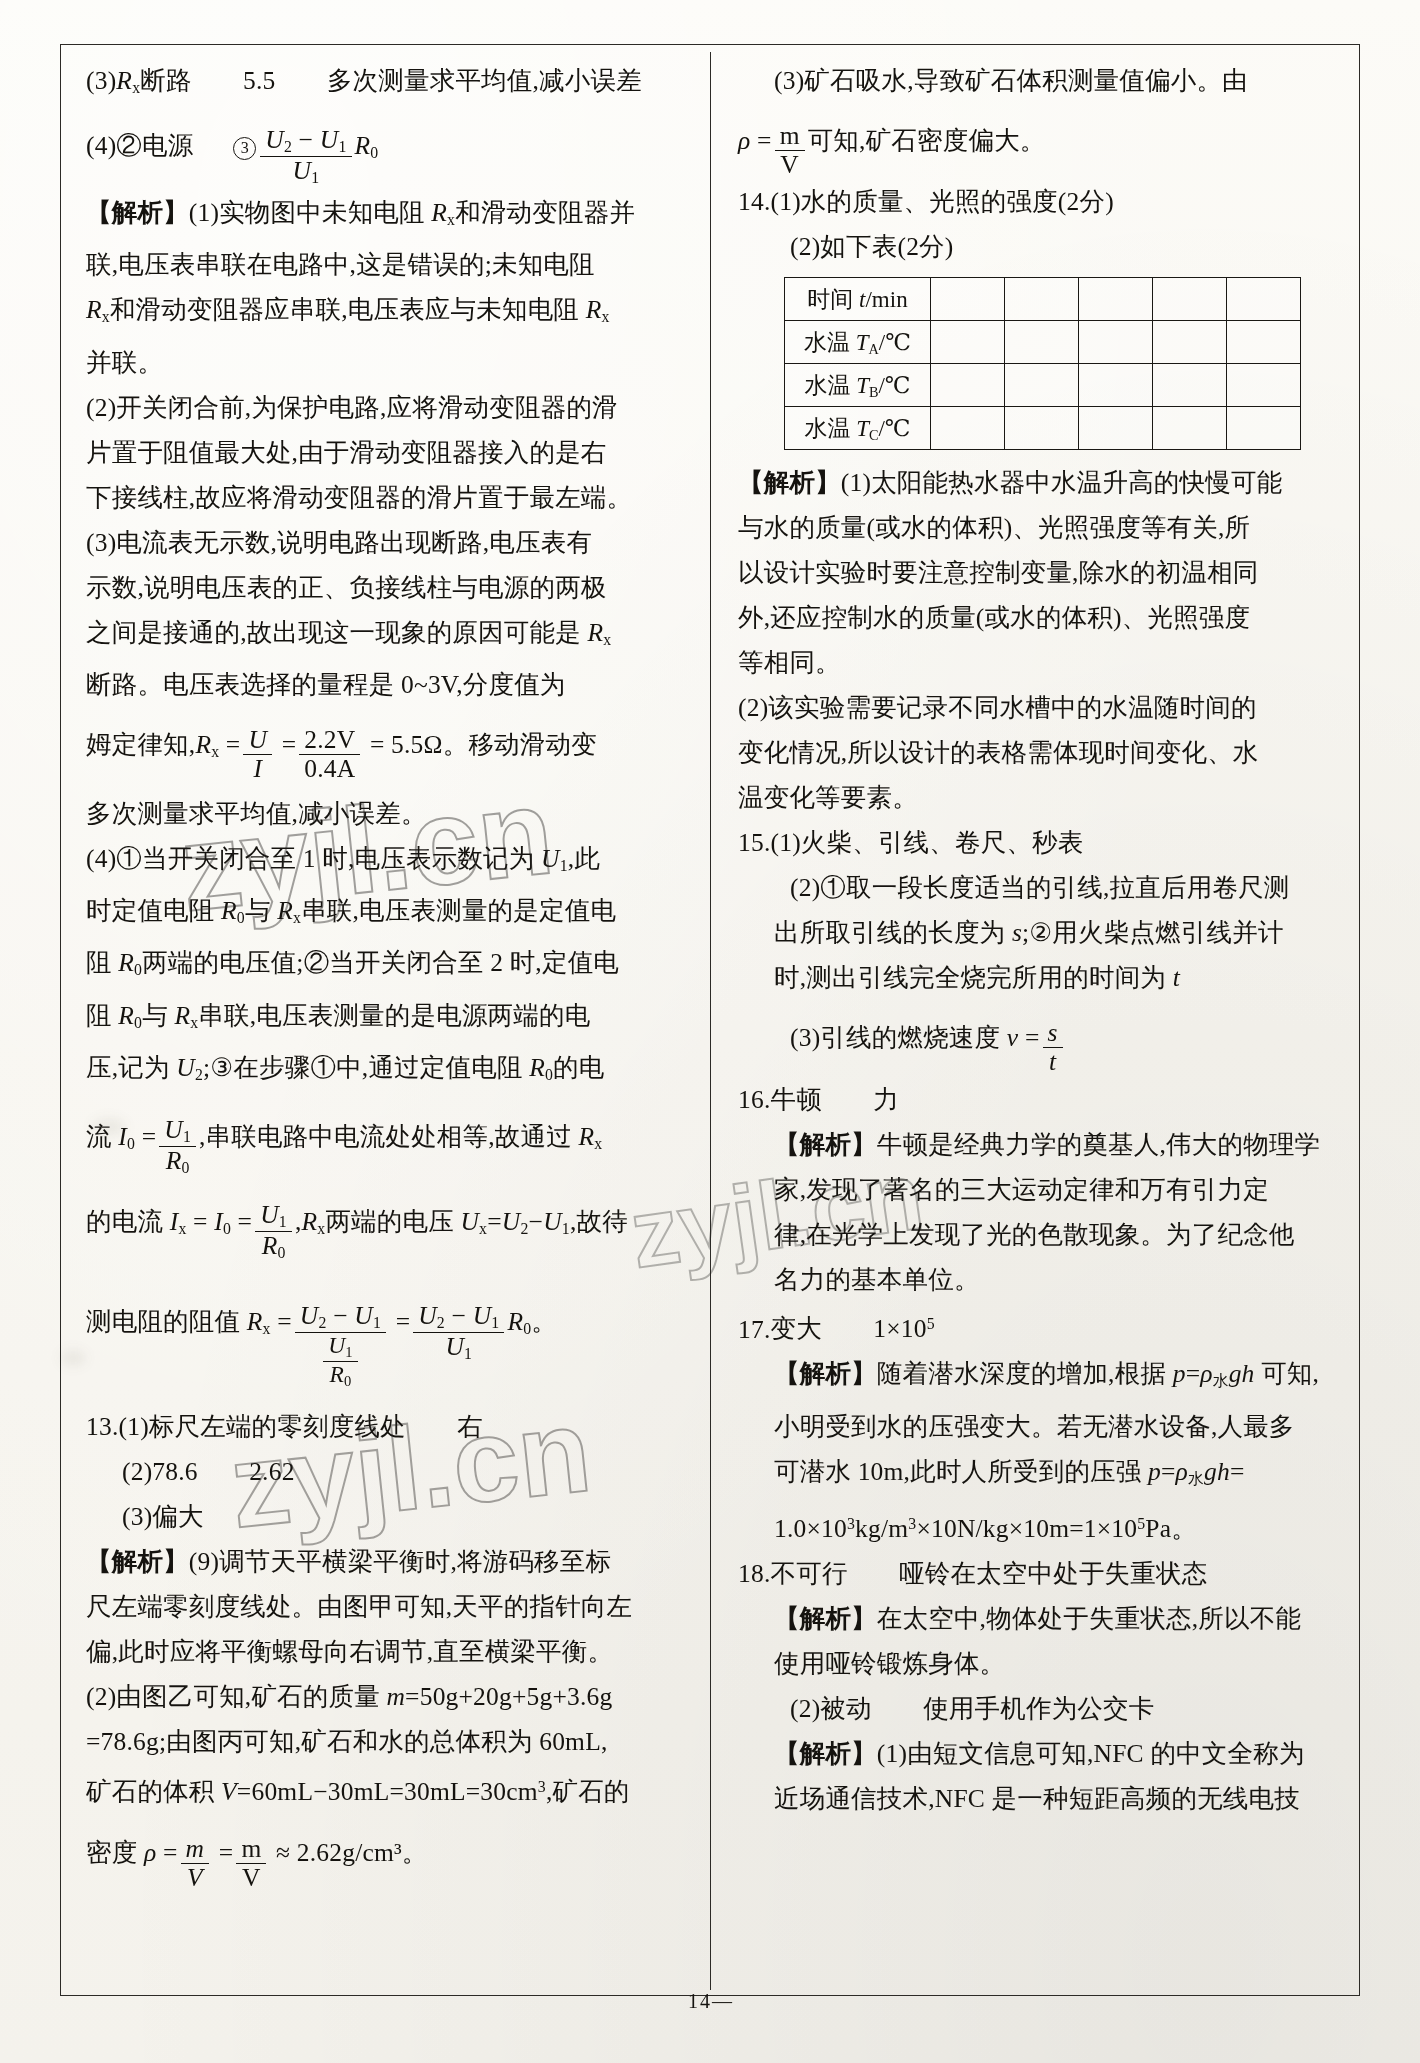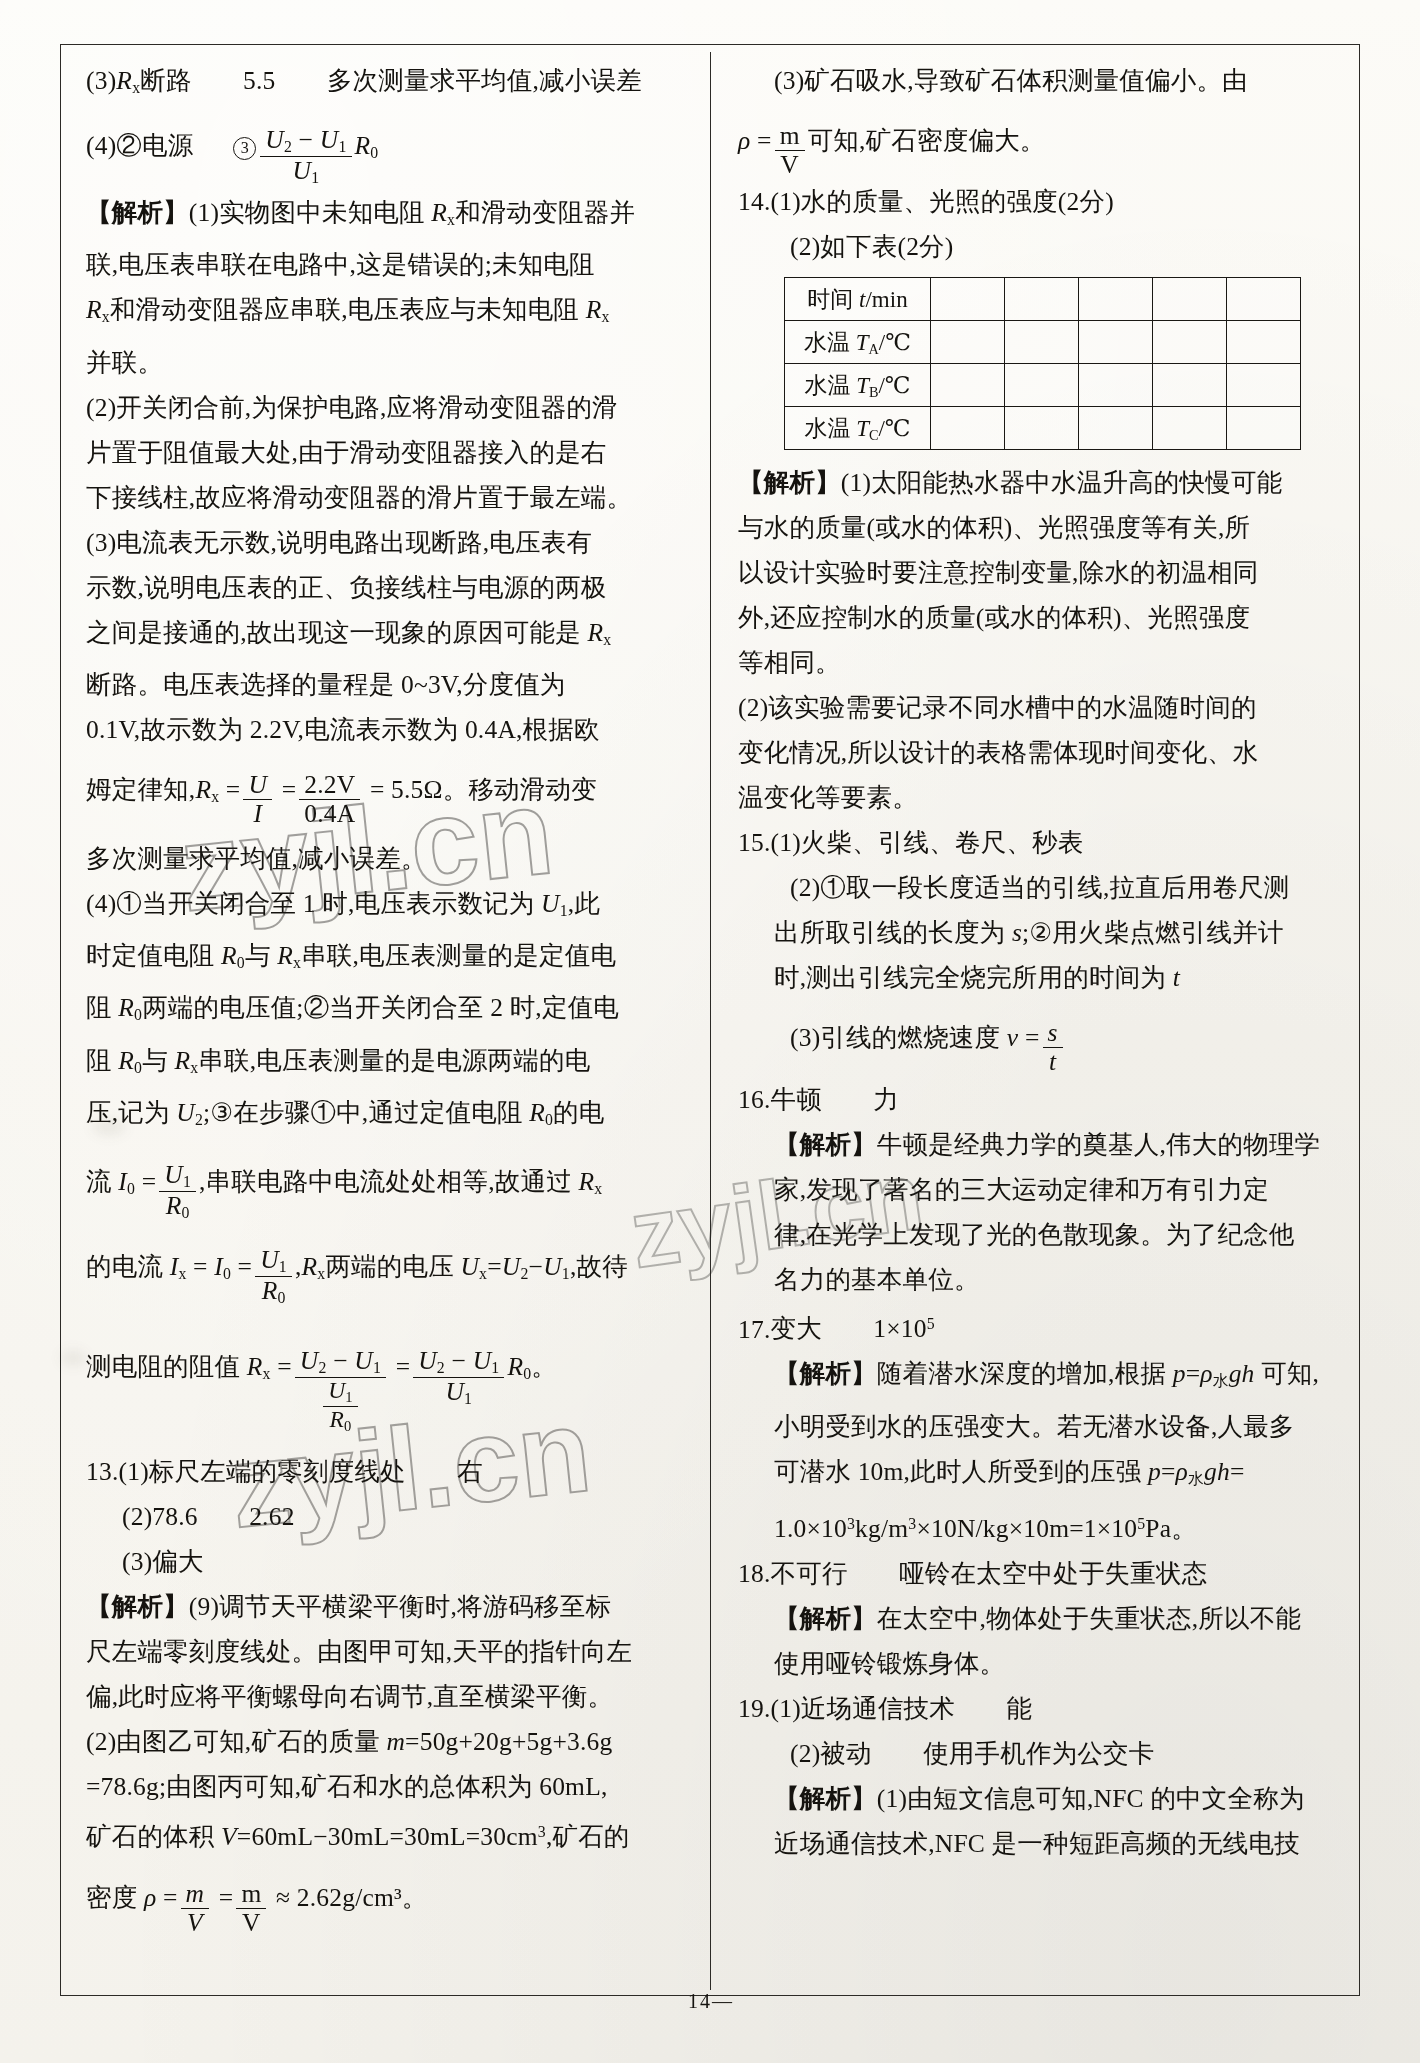--- a/index.html
+++ b/index.html
@@ -201,21 +201,20 @@
     <div class="line blk">联,电压表串联在电路中,这是错误的;未知电阻</div>
     <div class="line blk"><i class="v">R</i><sub>x</sub>和滑动变阻器应串联,电压表应与未知电阻 <i class="v">R</i><sub>x</sub></div>
     <div class="line blk">并联。</div>
     <div class="line blk">(2)开关闭合前,为保护电路,应将滑动变阻器的滑</div>
     <div class="line blk">片置于阻值最大处,由于滑动变阻器接入的是右</div>
     <div class="line blk">下接线柱,故应将滑动变阻器的滑片置于最左端。</div>
     <div class="line blk">(3)电流表无示数,说明电路出现断路,电压表有</div>
     <div class="line blk">示数,说明电压表的正、负接线柱与电源的两极</div>
     <div class="line blk">之间是接通的,故出现这一现象的原因可能是 <i class="v">R</i><sub>x</sub></div>
     <div class="line blk">断路。电压表选择的量程是 0~3V,分度值为</div>
-    <div class="line blk">0.1V,故示数为 2.2V,电流表示数为 0.4A,根据欧</div>
 
     <div class="line blk" style="line-height:76px;">
       <span>姆定律知,</span><i class="v">R</i><sub>x</sub> <span>=</span><span class="frac-big"><span class="num"><i class="v">U</i></span><span class="den"><i class="v">I</i></span></span> <span>=</span><span class="frac-big"><span class="num">2.2V</span><span class="den">0.4A</span></span> <span>= 5.5Ω。移动滑动变</span>
     </div>
 
     <div class="line blk">多次测量求平均值,减小误差。</div>
 
     <div class="line blk">(4)①当开关闭合至 1 时,电压表示数记为 <i class="v">U</i><sub>1</sub>,此</div>
     <div class="line blk">时定值电阻 <i class="v">R</i><sub>0</sub>与 <i class="v">R</i><sub>x</sub>串联,电压表测量的是定值电</div>
     <div class="line blk">阻 <i class="v">R</i><sub>0</sub>两端的电压值;②当开关闭合至 2 时,定值电</div>
@@ -349,23 +348,20 @@
     <div class="line blk indent1">1.0×10<sup>3</sup>kg/m<sup>3</sup>×10N/kg×10m=1×10<sup>5</sup>Pa。</div>
 
     <div class="line blk">
       <span>18.</span><span>不可行　　哑铃在太空中处于失重状态</span>
     </div>
     <div class="line blk indent1">
       <span class="jx">【解析】</span><span>在太空中,物体处于失重状态,所以不能</span>
     </div>
     <div class="line blk indent1">使用哑铃锻炼身体。</div>
 
-    <div class="line blk">
-      <span>19.</span><span>(1)近场通信技术　　能</span>
-    </div>
     <div class="line blk indent2">(2)被动　　使用手机作为公交卡</div>
     <div class="line blk indent1">
       <span class="jx">【解析】</span><span>(1)由短文信息可知,NFC 的中文全称为</span>
     </div>
     <div class="line blk indent1">近场通信技术,NFC 是一种短距高频的无线电技</div>
   </div>
 
   <div class="wm wm-1">zyjl.cn</div>
   <div class="wm wm-2">zyjl.cn</div>
   <div class="wm wm-3">zyjl.cn</div>

